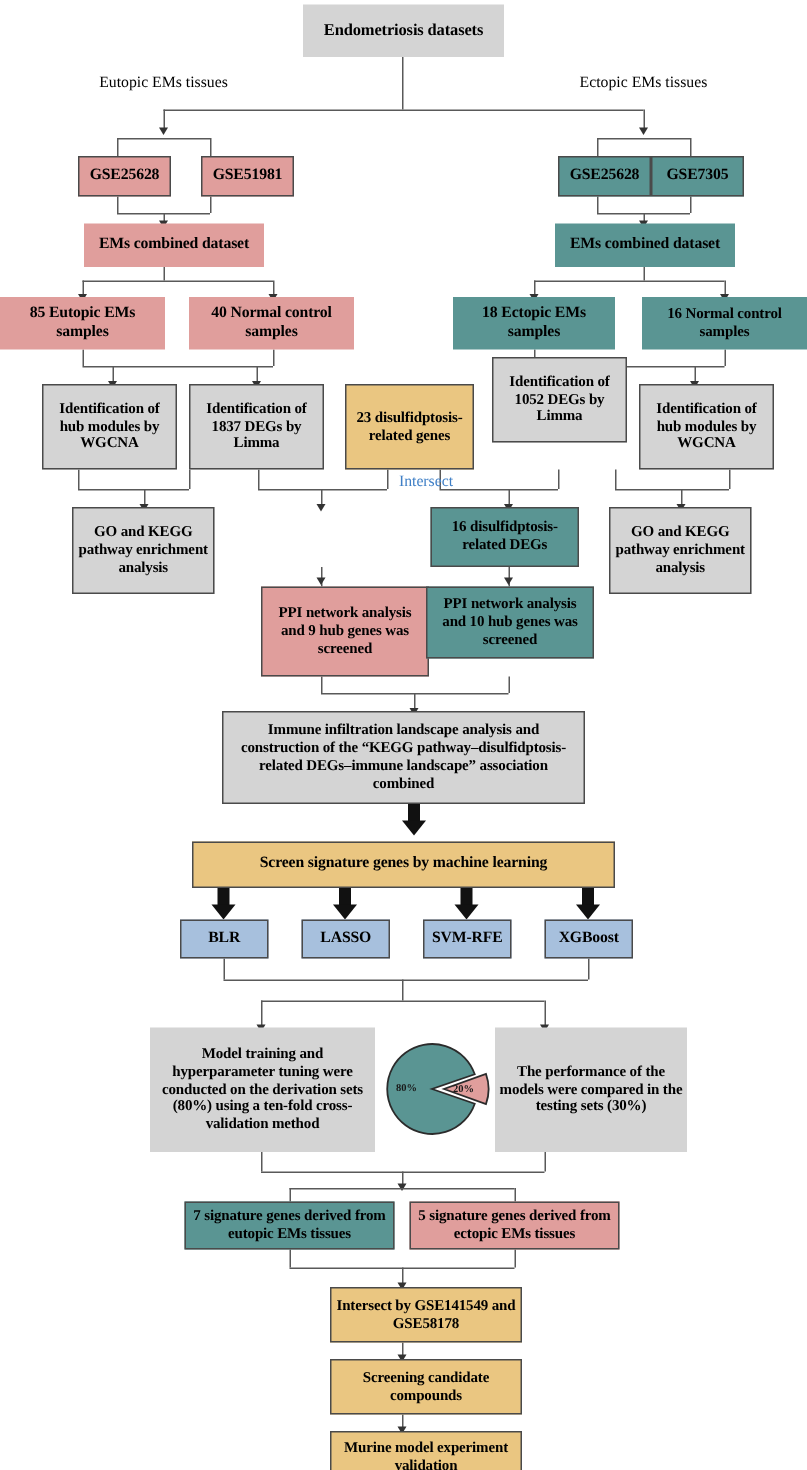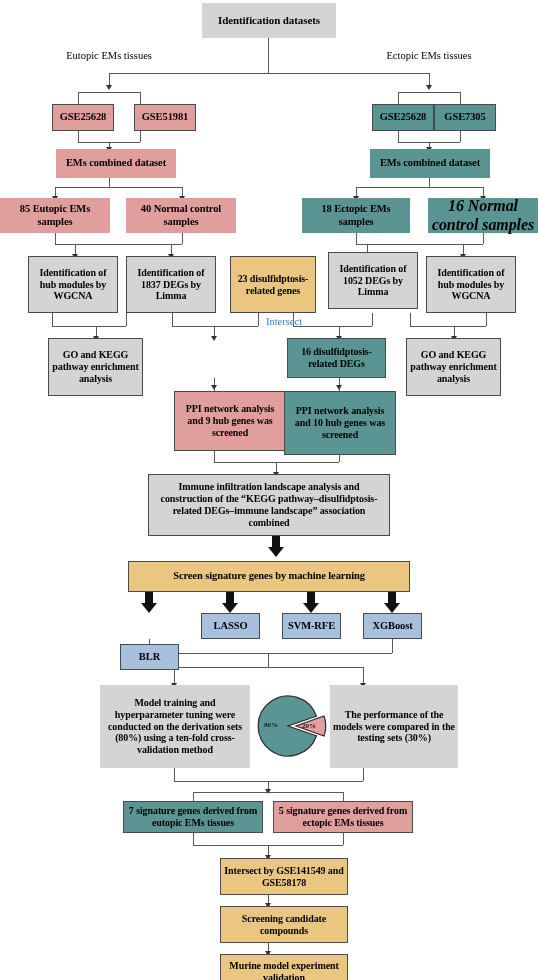--- a/index.html
+++ b/index.html
@@ -217,21 +217,21 @@
   <div class="ln vl" style="left:268px;top:845px;height:13px;"></div>
   <div class="arrow" style="left:264.5px;top:855px;"></div>
 
   <div class="ln vl" style="left:268px;top:895px;height:11px;"></div>
   <div class="arrow" style="left:264.5px;top:903px;"></div>
 
   <div class="ln vl" style="left:268px;top:943px;height:11px;"></div>
   <div class="arrow" style="left:264.5px;top:951px;"></div>
 
   <div class="node grey noborder" style="left:202px;top:3px;width:134px;height:35px;font-size:11px;">
-    <span>Identification datasets</span>
+    <span>Endometriosis datasets</span>
   </div>
 
   <div class="label" style="left:38px;top:50px;width:142px;font-size:10.5px;">
     <span>Eutopic EMs tissues</span>
   </div>
   <div class="label" style="left:358px;top:50px;width:142px;font-size:10.5px;">
     <span>Ectopic EMs tissues</span>
   </div>
 
   <div class="node pink" style="left:52px;top:104px;width:62px;height:27px;font-size:10.5px;">
@@ -256,34 +256,34 @@
 
   <div class="node pink noborder" style="left:0px;top:198px;width:110px;height:35px;font-size:10.5px;">
     <span>85 Eutopic EMs samples</span>
   </div>
   <div class="node pink noborder" style="left:126px;top:198px;width:110px;height:35px;font-size:10.5px;">
     <span>40 Normal control samples</span>
   </div>
   <div class="node teal noborder" style="left:302px;top:198px;width:108px;height:35px;font-size:10.5px;">
     <span>18 Ectopic EMs samples</span>
   </div>
-  <div class="node teal noborder" style="left:428px;top:198px;width:110px;height:35px;font-size:16px;font-style:italic;">
+  <div class="node teal noborder" style="left:428px;top:198px;width:110px;height:35px;font-size:10px;">
     <span>16 Normal control samples</span>
   </div>
 
   <div class="node grey" style="left:28px;top:256px;width:90px;height:57px;font-size:10px;">
     <span>Identification of hub modules by WGCNA</span>
   </div>
   <div class="node grey" style="left:126px;top:256px;width:90px;height:57px;font-size:10px;">
     <span>Identification of 1837 DEGs by Limma</span>
   </div>
   <div class="node gold" style="left:230px;top:256px;width:86px;height:57px;font-size:10px;">
     <span>23 disulfidptosis-related genes</span>
   </div>
-  <div class="node grey" style="left:328px;top:252px;width:90px;height:57px;font-size:10px;">
+  <div class="node grey" style="left:328px;top:238px;width:90px;height:57px;font-size:10px;">
     <span>Identification of 1052 DEGs by Limma</span>
   </div>
   <div class="node grey" style="left:426px;top:256px;width:90px;height:57px;font-size:10px;">
     <span>Identification of hub modules by WGCNA</span>
   </div>
 
   <div class="label blueink" style="left:238px;top:316px;width:92px;font-size:10.5px;">
     <span>Intersect</span>
   </div>
 
@@ -293,33 +293,33 @@
   <div class="node teal" style="left:287px;top:338px;width:99px;height:40px;font-size:10px;">
     <span>16 disulfidptosis-related DEGs</span>
   </div>
   <div class="node grey" style="left:406px;top:338px;width:95px;height:58px;font-size:10px;">
     <span>GO and KEGG pathway enrichment analysis</span>
   </div>
 
   <div class="node pink" style="left:158px;top:391px;width:112px;height:60px;font-size:10px;margin-left:16px;">
     <span>PPI network analysis and 9 hub genes was screened</span>
   </div>
-  <div class="node teal" style="left:284px;top:391px;width:112px;height:64px;font-size:10px;">
+  <div class="node teal" style="left:284px;top:391px;width:112px;height:48px;font-size:10px;">
     <span>PPI network analysis and 10 hub genes was screened</span>
   </div>
 
   <div class="node grey" style="left:148px;top:474px;width:242px;height:62px;font-size:10px;">
     <span>Immune infiltration landscape analysis and construction of the “KEGG pathway–disulfidptosis-related DEGs–immune landscape” association combined</span>
   </div>
 
   <div class="node gold" style="left:128px;top:561px;width:282px;height:31px;font-size:10.5px;">
     <span>Screen signature genes by machine learning</span>
   </div>
 
-  <div class="node blue" style="left:120px;top:644px;width:59px;height:26px;font-size:10.5px;">
+  <div class="node blue" style="left:120px;top:613px;width:59px;height:26px;font-size:10.5px;">
     <span>BLR</span>
   </div>
   <div class="node blue" style="left:201px;top:613px;width:59px;height:26px;font-size:10.5px;">
     <span>LASSO</span>
   </div>
   <div class="node blue" style="left:282px;top:613px;width:59px;height:26px;font-size:10.5px;">
     <span>SVM-RFE</span>
   </div>
   <div class="node blue" style="left:363px;top:613px;width:59px;height:26px;font-size:10.5px;">
     <span>XGBoost</span>

